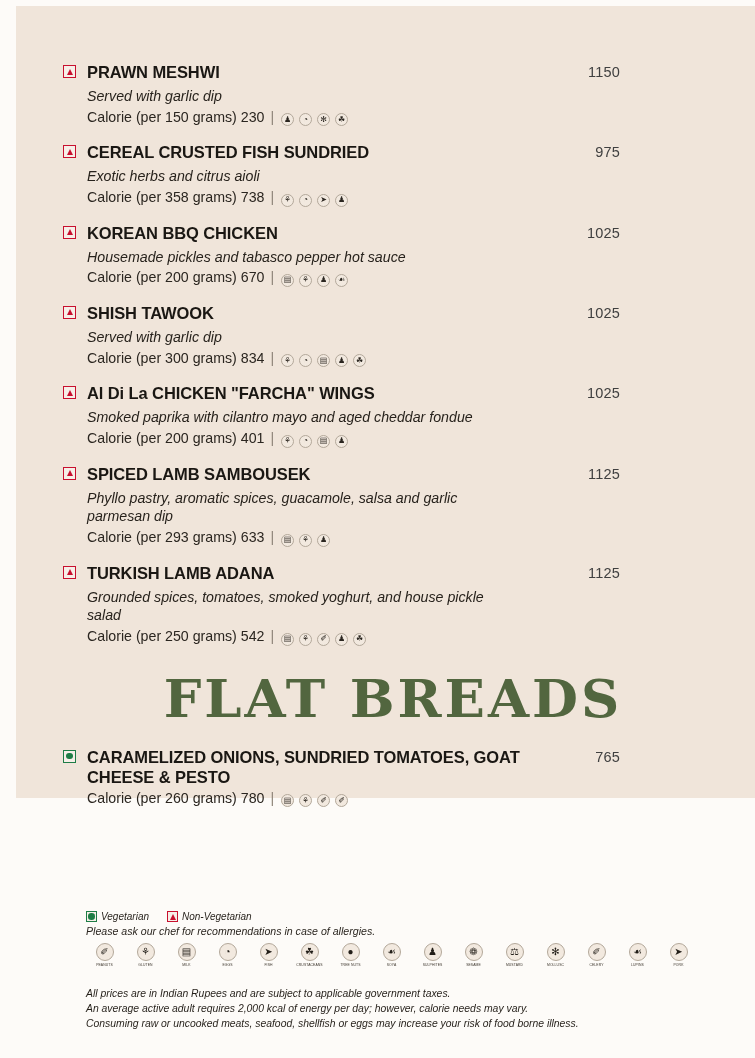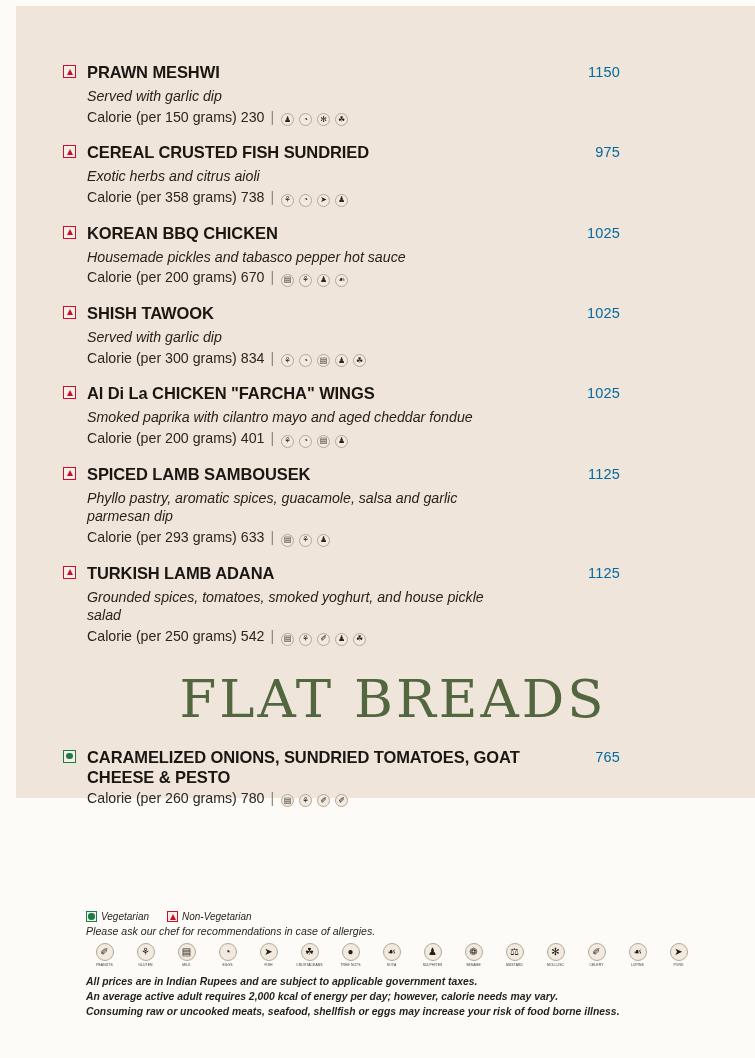--- a/index.html
+++ b/index.html
@@ -70,21 +70,21 @@
     color: #1a1713;
     line-height: 1.22;
     max-width: 470px;
   }
 
   .price {
     position: absolute;
     right: 93px;
     top: 2px;
     font-size: 14.5px;
-    color: #0369a1;
+    color: #404040;
     letter-spacing: 0.2px;
     text-align: right;
     white-space: nowrap;
   }
 
   .desc {
     margin-left: 24px;
     margin-top: 5px;
     font-size: 14.2px;
     font-style: italic;
@@ -125,20 +125,21 @@
   
   .section-title {
     font-family: "DejaVu Serif", "Liberation Serif", serif;
     font-size: 53px;
     color: #52663f;
     letter-spacing: 3px;
     text-align: center;
     margin: 26px 0 22px 0;
     padding-left: 10px;
     line-height: 1;
+    font-weight: bold;
   }
 
   
   .footer {
     position: absolute;
     left: 70px;
     top: 905px;
     width: 630px;
   }
 
@@ -186,26 +187,25 @@
   .allergen .lbl {
     margin-top: 1.5px;
     font-size: 3.4px;
     letter-spacing: 0.1px;
     color: #3b342b;
     text-align: center;
     white-space: nowrap;
   }
 
   .disclaimers {
-    margin-top: 7px;
+    margin-top: 19px;
     font-size: 10.4px;
     font-style: italic;
     color: #241f19;
     line-height: 1.45;
-    font-weight: bold;
   }
 </style>
 </head>
 <body>
 
 <div id="page">
   <div class="menu-body">
 
     <div class="item">
       <div class="item-head">

